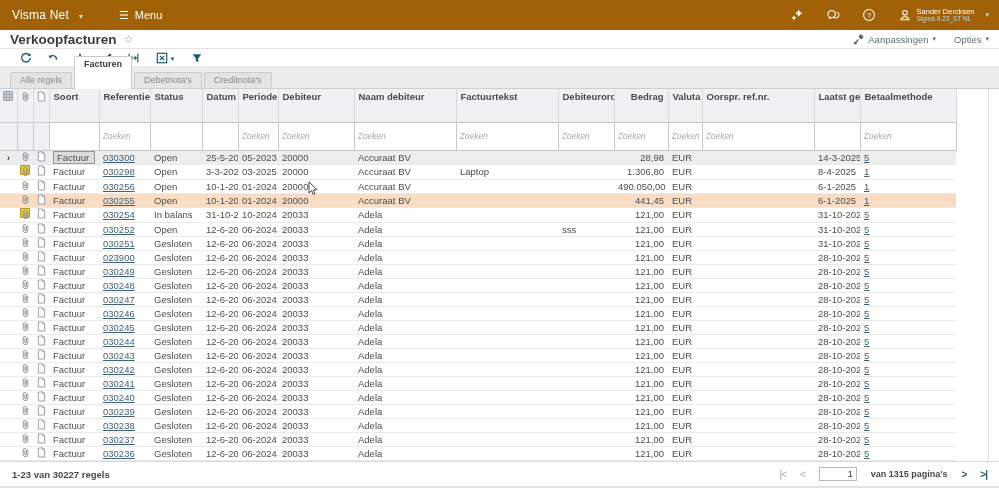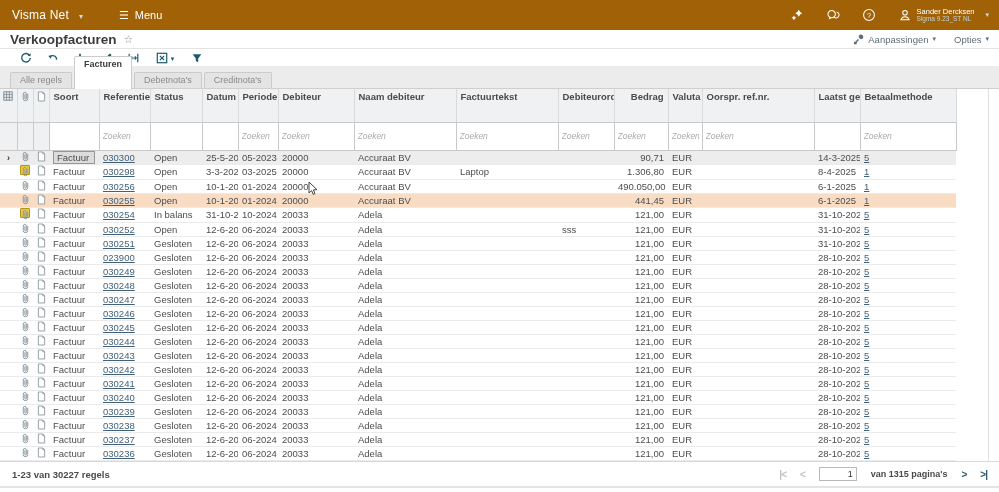--- a/index.html
+++ b/index.html
@@ -271,21 +271,21 @@
               <span class="activecell">Factuur</span>
             </td>
             <td><a class="gridlink" href="#">030300</a></td>
             <td>Open</td>
             <td class="num">25-5-2023</td>
             <td>05-2023</td>
             <td>20000</td>
             <td>Accuraat BV</td>
             <td></td>
             <td></td>
-            <td class="num">90,71</td>
+            <td class="num">28,98</td>
             <td>EUR</td>
             <td></td>
             <td class="num">14-3-2025</td>
             <td><a class="gridlink" href="#">5</a></td>
           </tr>
           <tr>
             <td class="icon-c"></td>
             <td class="icon-c"><span class="clip-badge yellow"><svg width="9" height="11" viewBox="0 0 10 12">
                   <path d="M7.5 3 v5.2 a2.5 2.5 0 0 1 -5 0 V3.2 a1.7 1.7 0 0 1 3.4 0 v4.8 a.8.8 0 0 1 -1.6 0 V3.6" fill="none" stroke="#8d989f" stroke-width="1.1"></path>
                 </svg></span></td>

